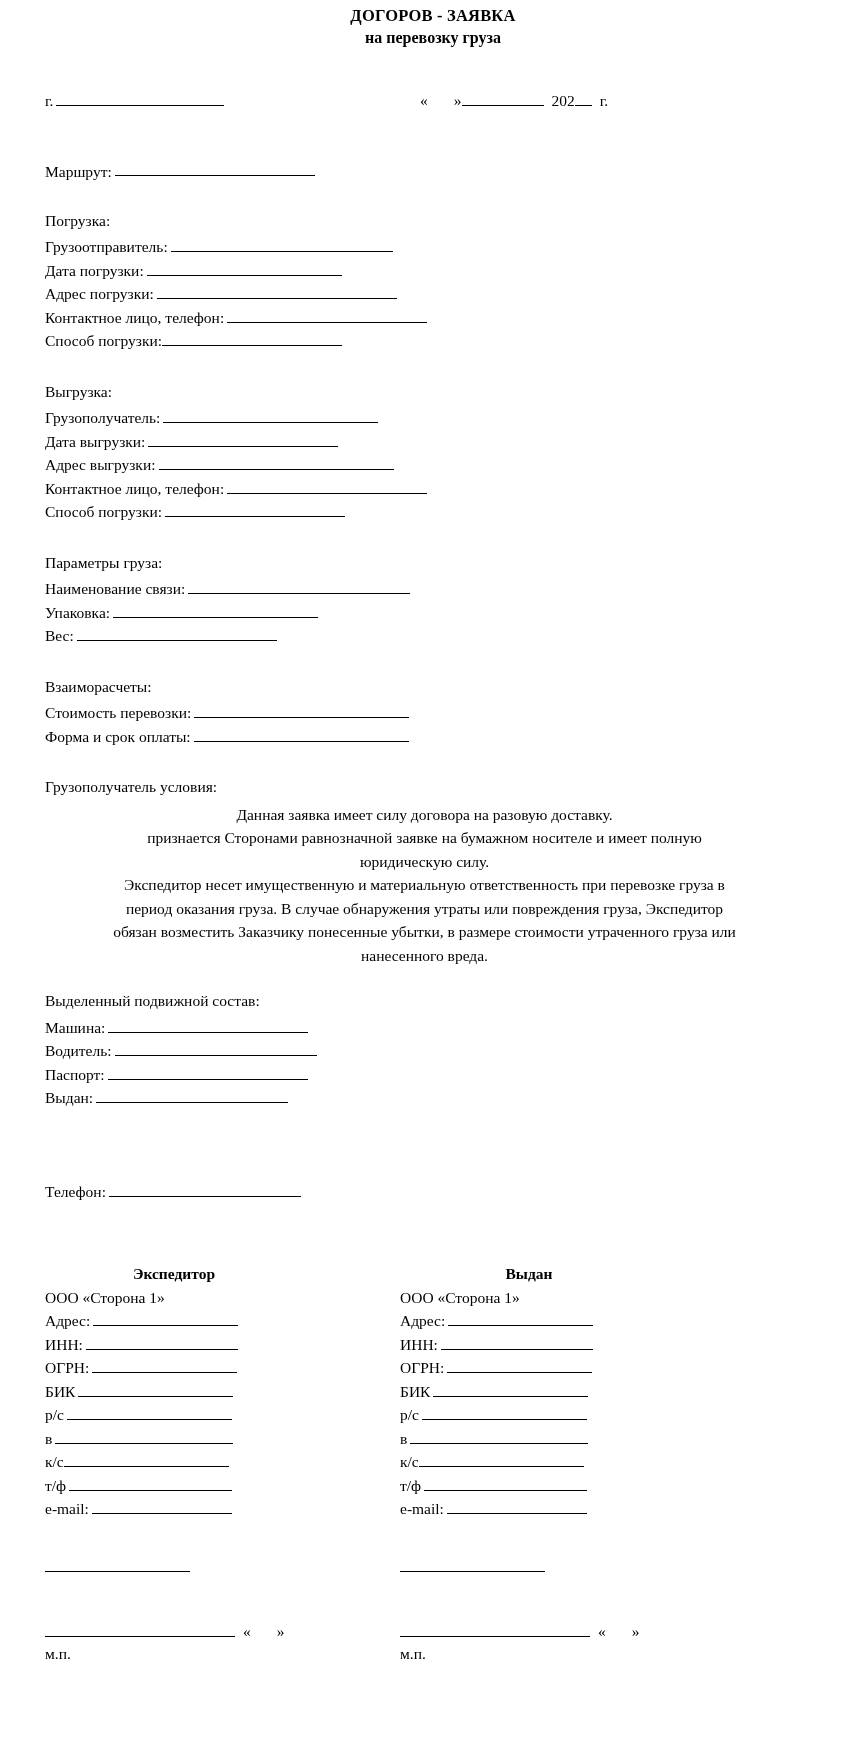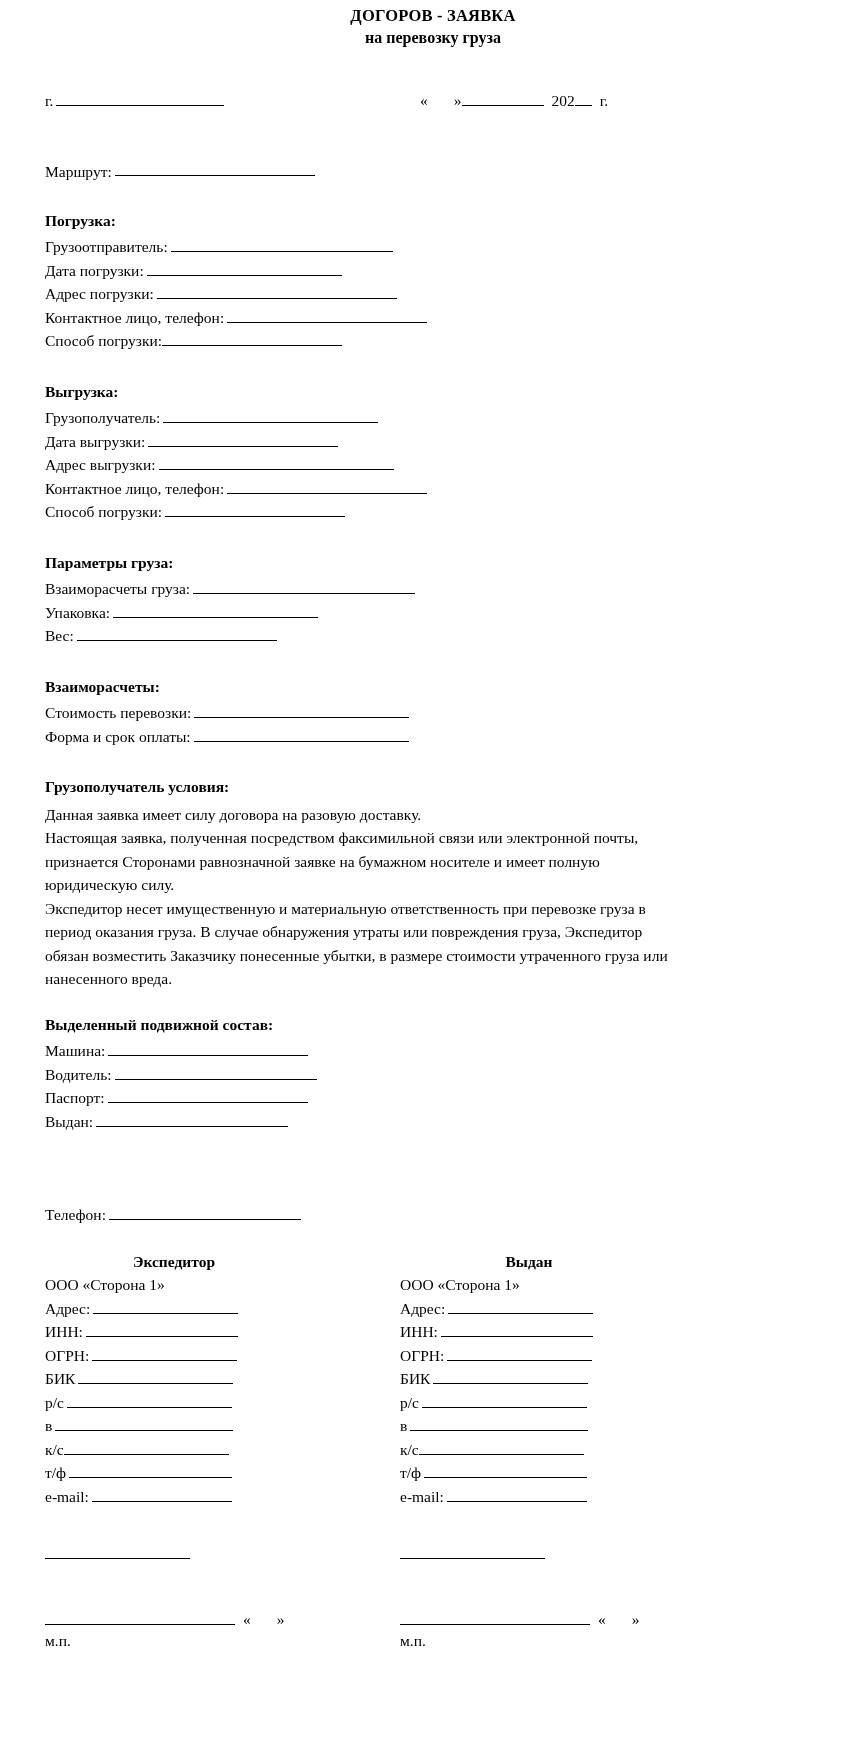--- a/index.html
+++ b/index.html
@@ -76,44 +76,46 @@
 
   .gap-wide { display: inline-block; width: 26px; }
   .gap-sm   { display: inline-block; width: 8px; }
 
   .row {
     white-space: nowrap;
     line-height: 1.0;
   }
 
   .section-head {
-    font-weight: bold;
+    font-weight: normal;
     white-space: nowrap;
   }
   .sp-22 { height: 22px; }
   .sp-26 { height: 26px; }
   .sp-30 { height: 30px; }
   .sp-34 { height: 34px; }
   .sp-42 { height: 42px; }
   .sp-52 { height: 52px; }
   .sp-70 { height: 70px; }
 
   .line-row { height: 23.5px; }
 
   
   .para {
     line-height: 23.5px;
     white-space: nowrap;
+    text-align: center;
   }
 
   
   .req-block {
     display: flex;
     padding-left: 45px;
     padding-right: 20px;
+    margin-top: 36px;
   }
   .req-col {
     width: 310px;
     flex: 0 0 310px;
   }
   .req-col.right {
     margin-left: 45px;
   }
   .req-title {
     font-weight: bold;
@@ -205,21 +207,21 @@
       <span>Контактное лицо, телефон:</span><span class="fill" style="width:200px"></span>
     </div>
     <div class="row line-row">
       <span>Способ погрузки:</span><span class="fill" style="width:180px"></span>
     </div>
 
     <div class="sp-30"></div>
 
     <div class="section-head line-row">Параметры груза:</div>
     <div class="row line-row">
-      <span>Взаиморасчеты груза:</span><span class="fill" style="width:222px"></span>
+      <span>Наименование связи:</span><span class="fill" style="width:222px"></span>
     </div>
     <div class="row line-row">
       <span>Упаковка:</span><span class="fill" style="width:205px"></span>
     </div>
     <div class="row line-row">
       <span>Вес:</span><span class="fill" style="width:200px"></span>
     </div>
 
     <div class="sp-30"></div>
 
@@ -228,21 +230,20 @@
       <span>Стоимость перевозки:</span><span class="fill" style="width:215px"></span>
     </div>
     <div class="row line-row">
       <span>Форма и срок оплаты:</span><span class="fill" style="width:215px"></span>
     </div>
 
     <div class="sp-30"></div>
 
     <div class="section-head line-row">Грузополучатель условия:</div>
     <div class="para">Данная заявка имеет силу договора на разовую доставку.</div>
-    <div class="para">Настоящая заявка, полученная посредством факсимильной связи или электронной почты,</div>
     <div class="para">признается Сторонами равнозначной заявке на бумажном носителе и имеет полную</div>
     <div class="para">юридическую силу.</div>
     <div class="para">Экспедитор несет имущественную и материальную ответственность при перевозке груза в</div>
     <div class="para">период оказания груза. В случае обнаружения утраты или повреждения груза, Экспедитор</div>
     <div class="para">обязан возместить Заказчику понесенные убытки, в размере стоимости утраченного груза или</div>
     <div class="para">нанесенного вреда.</div>
 
     <div class="sp-26"></div>
 
     <div class="section-head line-row">Выделенный подвижной состав:</div>

